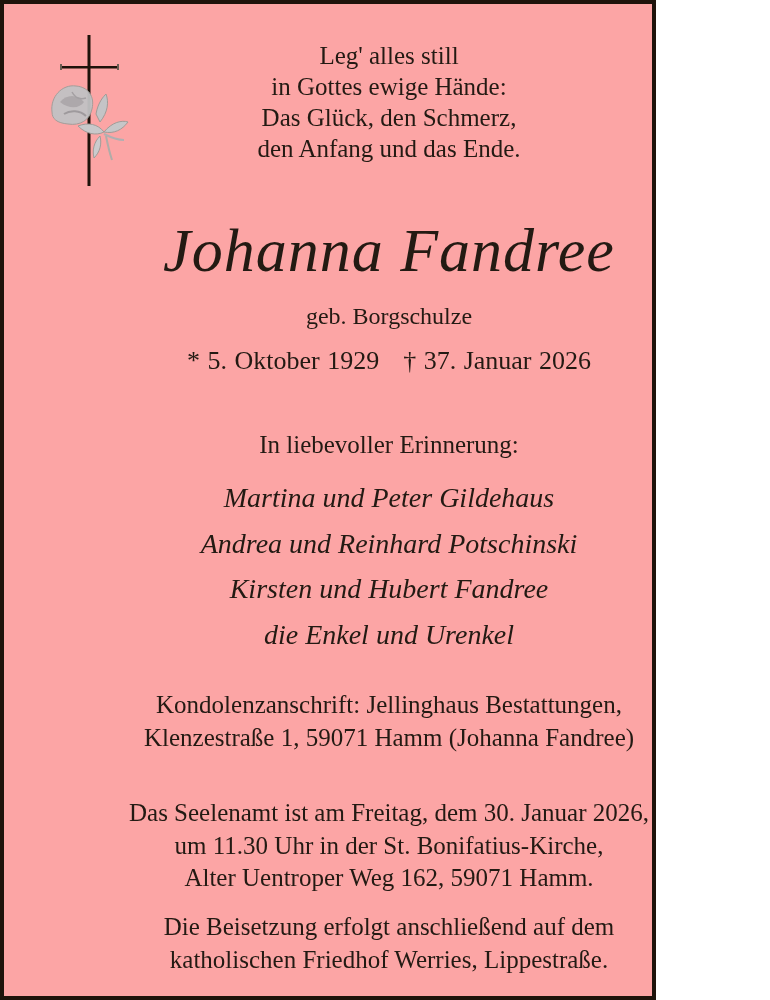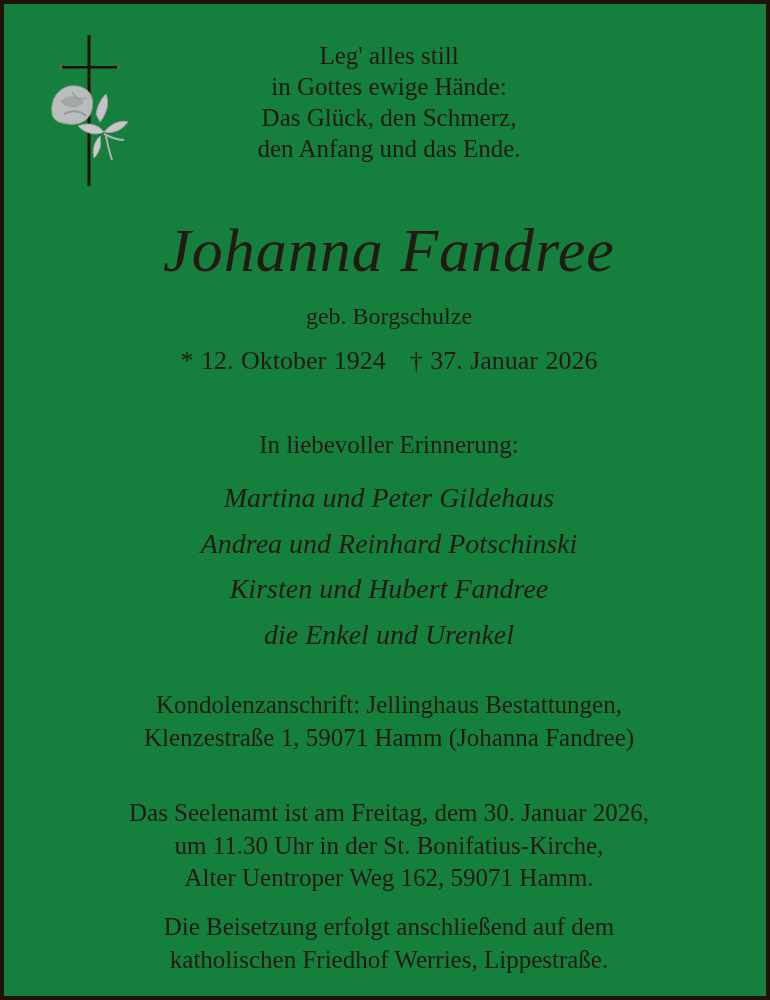--- a/index.html
+++ b/index.html
@@ -1,19 +1,19 @@
 <!DOCTYPE html>
 <html><head>
   <meta charset="utf-8">
   <style>
     html, body { margin: 0; padding: 0; background: #ffffff; }
     body { width: 770px; height: 1000px; position: relative; overflow: hidden; }
     .frame {
-      position: absolute; left: 0; top: 0; width: 770px; height: 1000px;
-      box-sizing: border-box; border: 4px solid #1e130b; background: #15803d;
+      position: absolute; left: 0; top: 0; width: 656px; height: 1000px;
+      box-sizing: border-box; border: 4px solid #1e130b; background: #fca5a5;
     }
     .serif { font-family: "Liberation Serif", "DejaVu Serif", serif; color: #231a13; }
     .center { position: absolute; left: 0; width: 770px; text-align: center; }
     .emblem { position: absolute; left: 38px; top: 28px; width: 92px; height: 158px; }
     .verse { top: 36px; font-size: 25px; line-height: 31px; }
     .name { top: 208px; font-size: 62px; font-style: italic; line-height: 76px; letter-spacing: 1px; }
     .maiden { top: 297px; font-size: 24px; line-height: 30px; }
     .dates { top: 340px; font-size: 26px; line-height: 34px; word-spacing: 1px; }
     .dates .gap { display: inline-block; width: 24px; }
     .memory-label { top: 425px; font-size: 25px; line-height: 32px; }
@@ -55,21 +55,21 @@
     <span class="line">in Gottes ewige Hände:</span>
     <span class="line">Das Glück, den Schmerz,</span>
     <span class="line">den Anfang und das Ende.</span>
   </div>
 
   <div class="center serif name">Johanna Fandree</div>
 
   <div class="center serif maiden">geb. Borgschulze</div>
 
   <div class="center serif dates">
-    <span>* 12. Oktober 1924</span><span class="gap"></span><span>† 37. Januar 2026</span>
+    <span>* 5. Oktober 1929</span><span class="gap"></span><span>† 37. Januar 2026</span>
   </div>
 
   <div class="center serif memory-label">In liebevoller Erinnerung:</div>
 
   <div class="center serif mourners">
     <span class="line">Martina und Peter Gildehaus</span>
     <span class="line">Andrea und Reinhard Potschinski</span>
     <span class="line">Kirsten und Hubert Fandree</span>
     <span class="line">die Enkel und Urenkel</span>
   </div>

